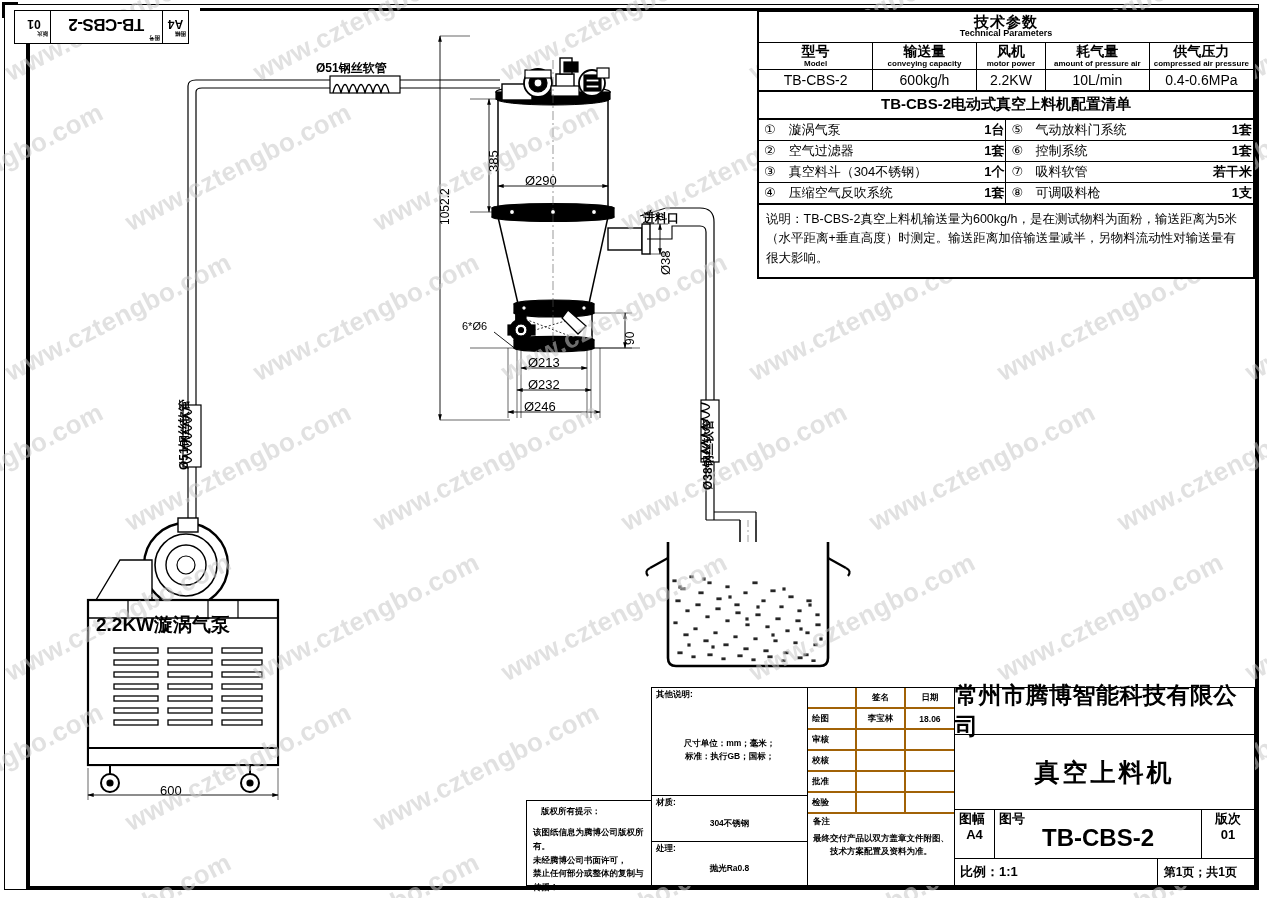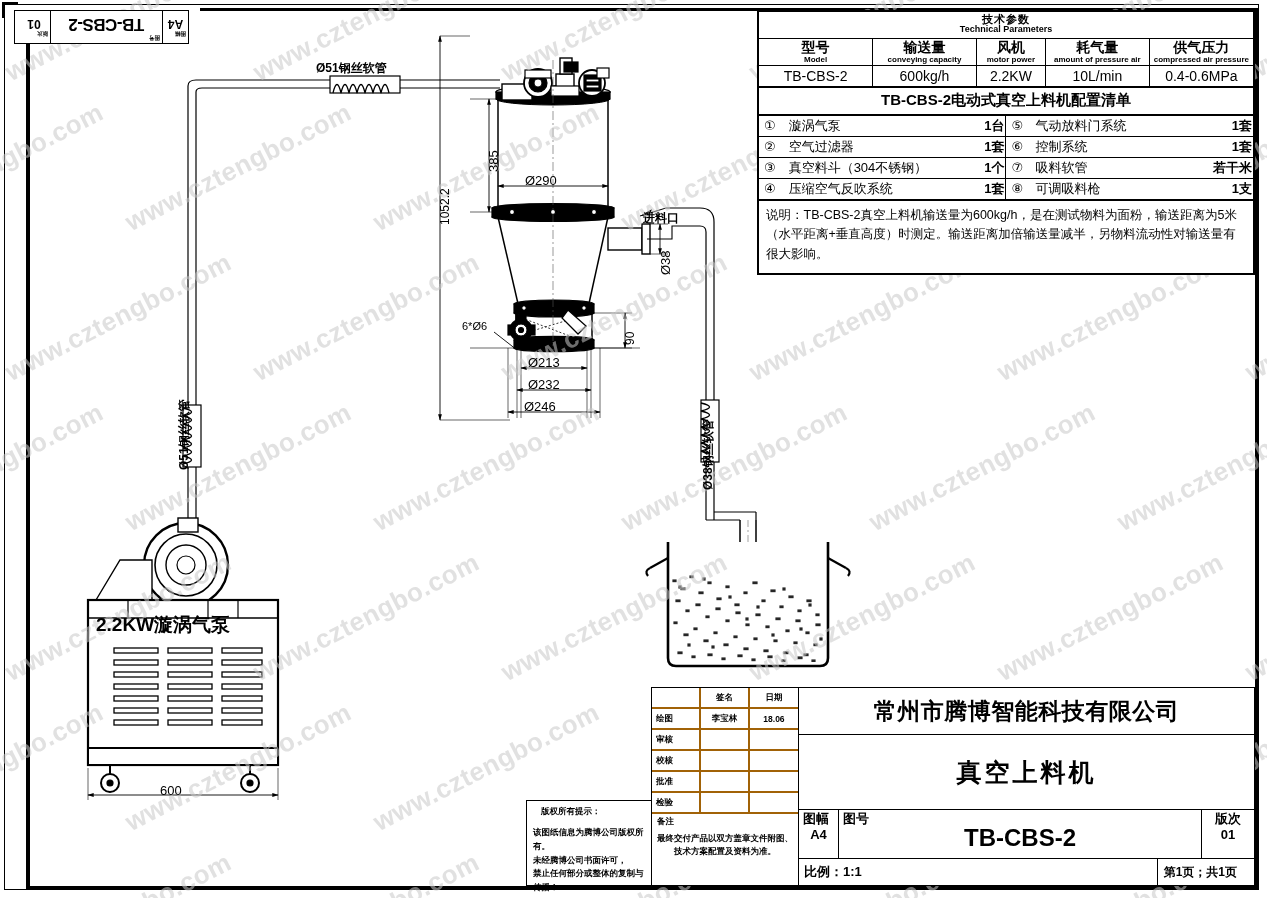--- a/index.html
+++ b/index.html
@@ -117,21 +117,21 @@
     z-index: 6;
     background: #fff;
     border: 2px solid #000;
     box-sizing: border-box;
   }
   #tech-panel .tp-title {
     text-align: center;
     padding: 2px 0 3px;
     border-bottom: 1px solid #000;
   }
-  .tp-title-cn { font-size: 11px; font-weight: 700; line-height: 1.0; letter-spacing: 1px;}
+  .tp-title-cn { font-size: 15px; font-weight: 700; line-height: 1.0; letter-spacing: 1px;}
   .tp-title-en { font-size: 9px; font-weight: 700; line-height: 1.1; }
 
   #tech-table { width: 100%; border-collapse: collapse; }
   #tech-table td { border: 1px solid #000; text-align: center; }
   .th-cn { font-size: 14px; font-weight: 700; line-height: 1.05; display:block; }
   .th-en { font-size: 8px; font-weight: 700; line-height: 1.15; display:block; }
   .tv { font-size: 14px; font-weight: 400; padding: 2px 0; }
 
   
   #cfg-title {
@@ -676,20 +676,37 @@
     <div class="cp-title">版权所有提示：</div>
     <div class="cp-body">
       <div>该图纸信息为腾博公司版权所有。</div>
       <div>未经腾博公司书面许可，</div>
       <div>禁止任何部分或整体的复制与传播！</div>
     </div>
   </div>
 
   <div id="title-block">
 
+    <div id="tb-notes">
+      <div class="tb-nb" style="height:108px">
+        <div class="nb-label">其他说明:</div>
+        <div class="nb-body" style="margin-top:36px">
+          <div>尺寸单位：mm；毫米；</div>
+          <div>标准：执行GB；国标；</div>
+        </div>
+      </div>
+      <div class="tb-nb" style="height:46px">
+        <div class="nb-label">材质:</div>
+        <div class="nb-body" style="margin-top:8px">304不锈钢</div>
+      </div>
+      <div class="tb-nb" style="flex:1;border-bottom:none">
+        <div class="nb-label">处理:</div>
+        <div class="nb-body" style="margin-top:7px">抛光Ra0.8</div>
+      </div>
+    </div>
 
     <div id="tb-sign">
       <table id="sign-table">
         <tbody>
             <tr>
           <td class="sl nb-top" style="border-left:none;"></td>
           <td class="sh nb-top">签名</td>
           <td class="sh nb-top" style="border-right:none;">日期</td>
         </tr>
         <tr>

